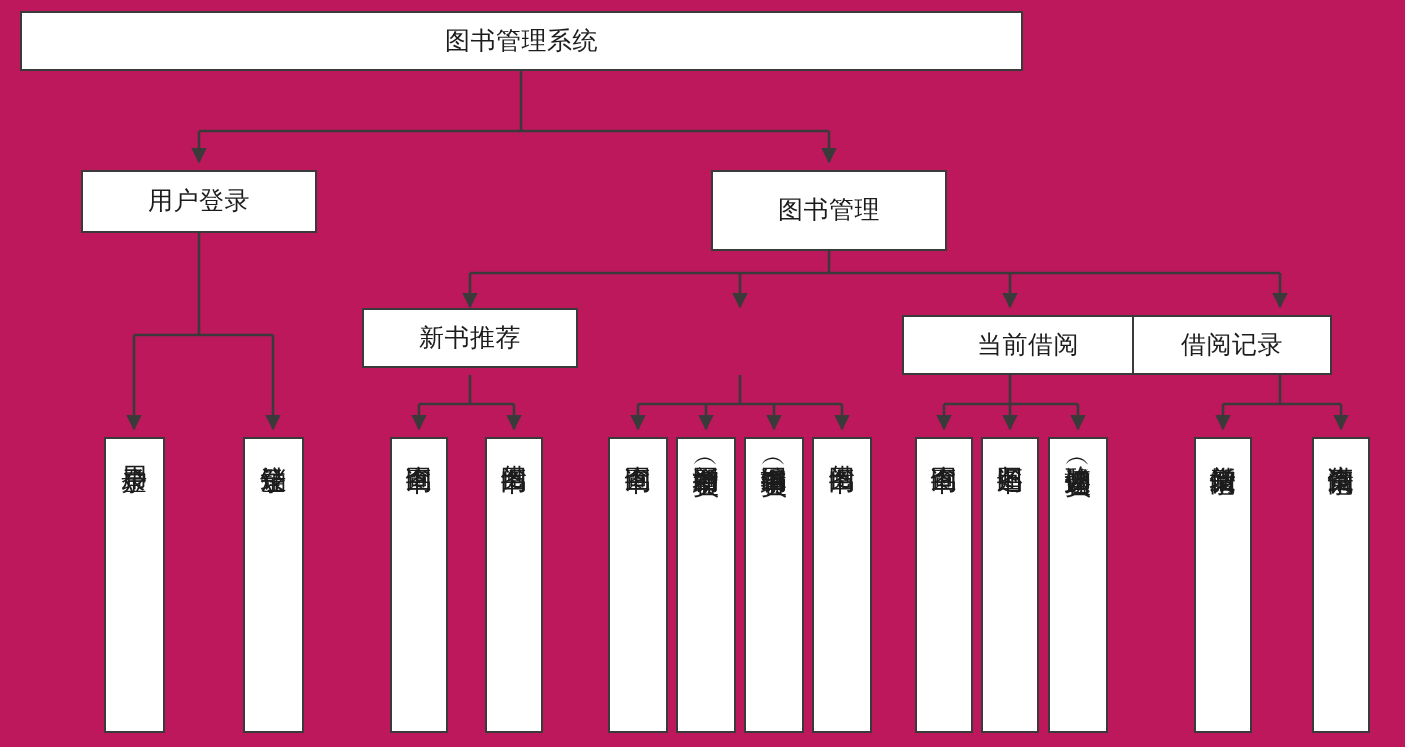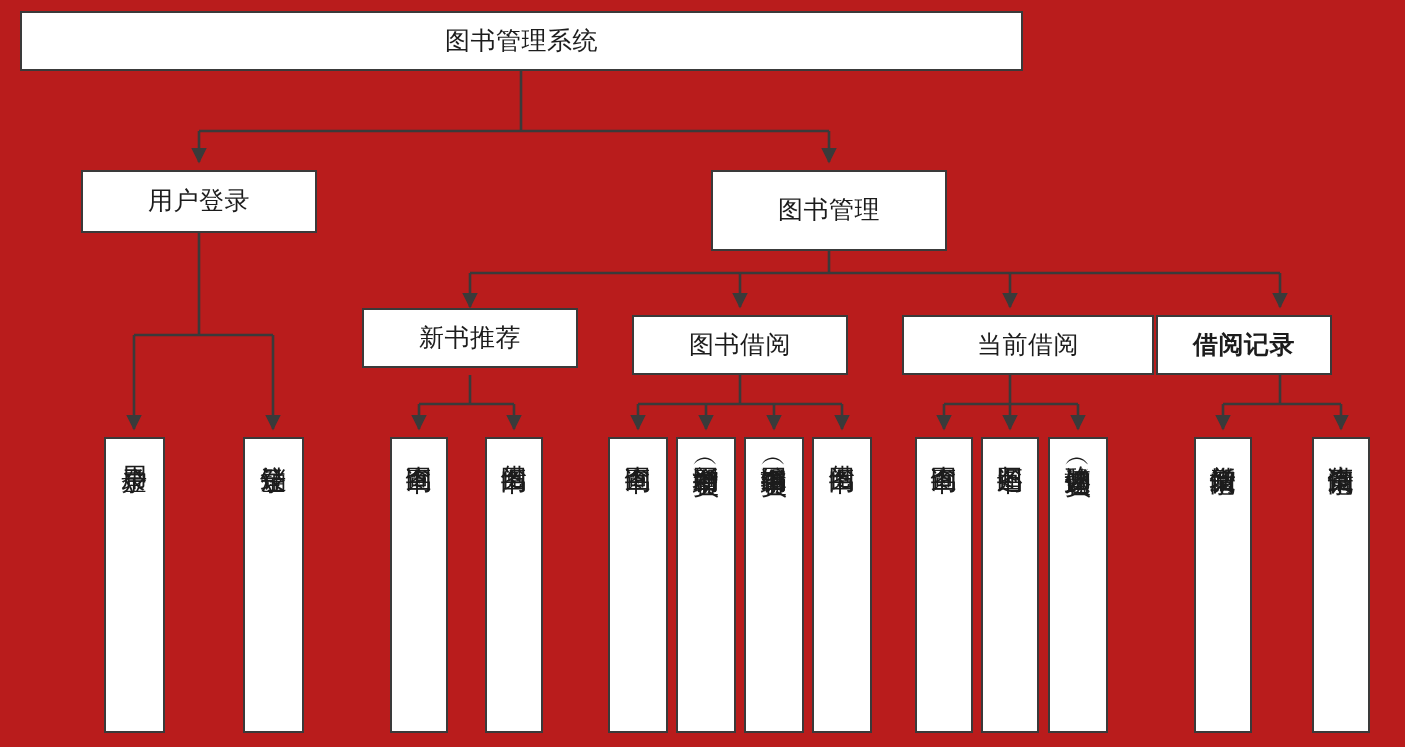--- a/index.html
+++ b/index.html
@@ -7,21 +7,21 @@
     padding: 0;
     background: #ffffff;
   }
   body {
     font-family: "DejaVu Sans", "Liberation Sans", sans-serif;
   }
   #canvas {
     position: relative;
     width: 1405px;
     height: 747px;
-    background: #b91c1c;
+    background: #be185d;
     overflow: hidden;
   }
   #wires {
     position: absolute;
     left: 0;
     top: 0;
     width: 1405px;
     height: 747px;
   }
   .node {
@@ -134,27 +134,24 @@
   <div class="node horiz" style="left:81px; top:170px; width:236px; height:63px;">
     <span class="label">用户登录</span>
   </div>
   <div class="node horiz" style="left:711px; top:170px; width:236px; height:81px;">
     <span class="label">图书管理</span>
   </div>
 
   <div class="node horiz" style="left:362px; top:308px; width:216px; height:60px;">
     <span class="label">新书推荐</span>
   </div>
-  <div class="node horiz" style="left:632px; top:315px; width:216px; height:60px;">
-    <span class="label">图书借阅</span>
-  </div>
   <div class="node horiz" style="left:902px; top:315px; width:252px; height:60px;">
     <span class="label">当前借阅</span>
   </div>
-  <div class="node horiz" style="left:1156px; top:315px; width:176px; height:60px;font-weight:bold;">
+  <div class="node horiz" style="left:1132px; top:315px; width:200px; height:60px;">
     <span class="label">借阅记录</span>
   </div>
 
   <div class="node vert" style="left:104px; top:437px; width:61px; height:296px;">
     <span class="label">用户登录</span>
   </div>
   <div class="node vert" style="left:243px; top:437px; width:61px; height:296px;">
     <span class="label">注销登录</span>
   </div>
   <div class="node vert" style="left:390px; top:437px; width:58px; height:296px;">

